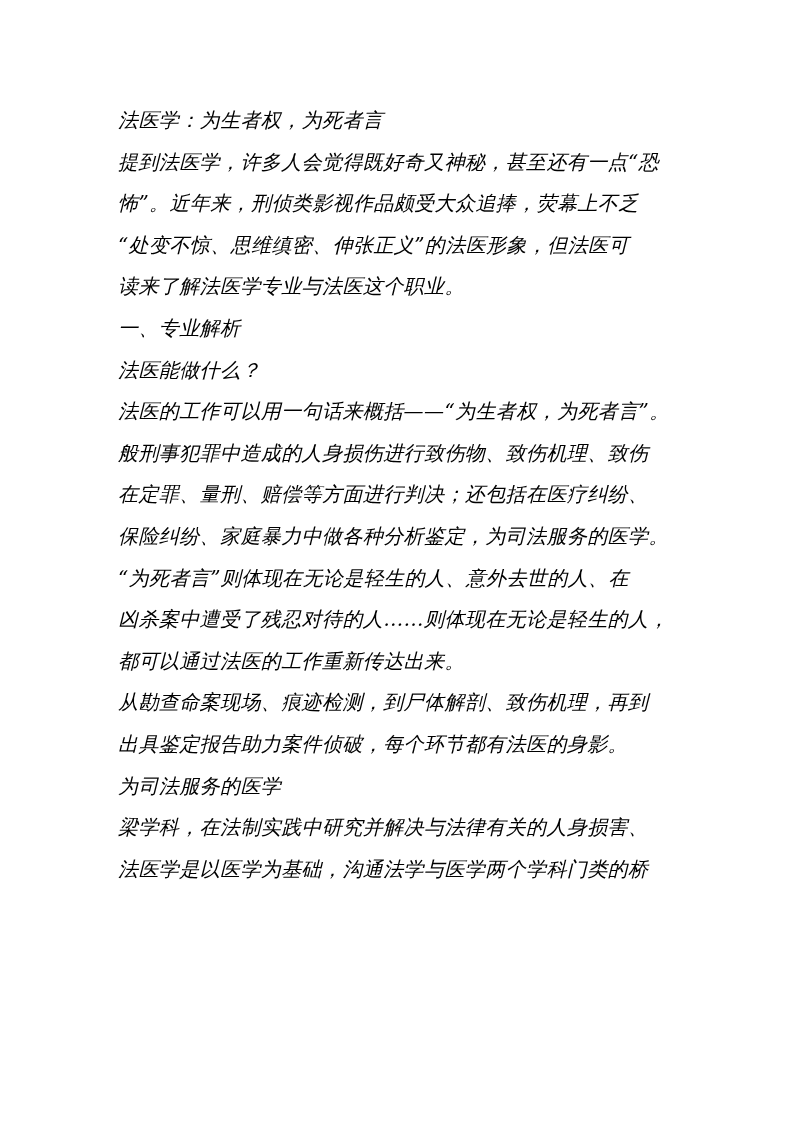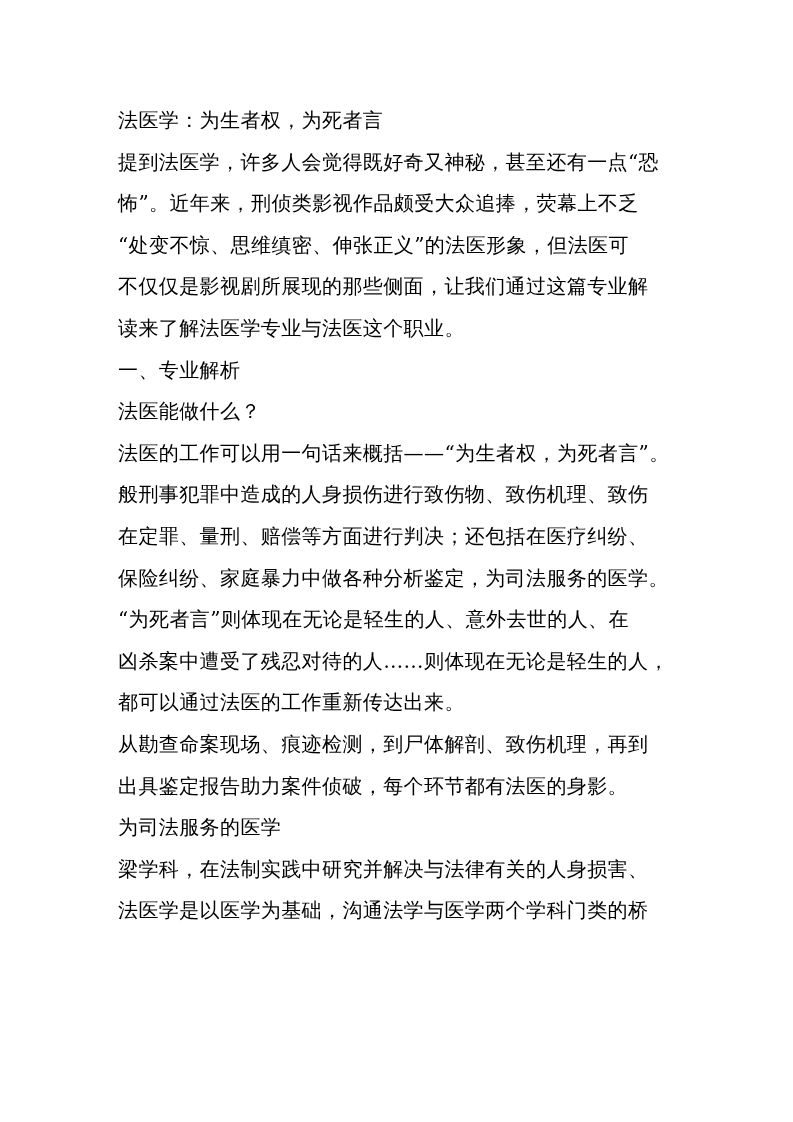--- a/index.html
+++ b/index.html
@@ -20,31 +20,31 @@
       left: 118px;
       top: 100px;
       width: 575px;
     }
     .line {
       font-size: 20px;
       line-height: 41.6px;
       height: 41.6px;
       white-space: nowrap;
       letter-spacing: 0.4px;
+      font-style: italic;
     }
   </style>
 </head>
 <body>
 
 <div class="page">
   <div class="line">法医学：为生者权，为死者言</div>
   <div class="line">提到法医学，许多人会觉得既好奇又神秘，甚至还有一点“恐</div>
   <div class="line">怖”。近年来，刑侦类影视作品颇受大众追捧，荧幕上不乏</div>
   <div class="line">“处变不惊、思维缜密、伸张正义”的法医形象，但法医可</div>
-  <div class="line">不仅仅是影视剧所展现的那些侧面，让我们通过这篇专业解</div>
   <div class="line">读来了解法医学专业与法医这个职业。</div>
   <div class="line">一、专业解析</div>
   <div class="line">法医能做什么？</div>
   <div class="line">法医的工作可以用一句话来概括——“为生者权，为死者言”。</div>
   <div class="line">般刑事犯罪中造成的人身损伤进行致伤物、致伤机理、致伤</div>
   <div class="line">在定罪、量刑、赔偿等方面进行判决；还包括在医疗纠纷、</div>
   <div class="line">保险纠纷、家庭暴力中做各种分析鉴定，为司法服务的医学。</div>
   <div class="line">“为死者言”则体现在无论是轻生的人、意外去世的人、在</div>
   <div class="line">凶杀案中遭受了残忍对待的人……则体现在无论是轻生的人，</div>
   <div class="line">都可以通过法医的工作重新传达出来。</div>

